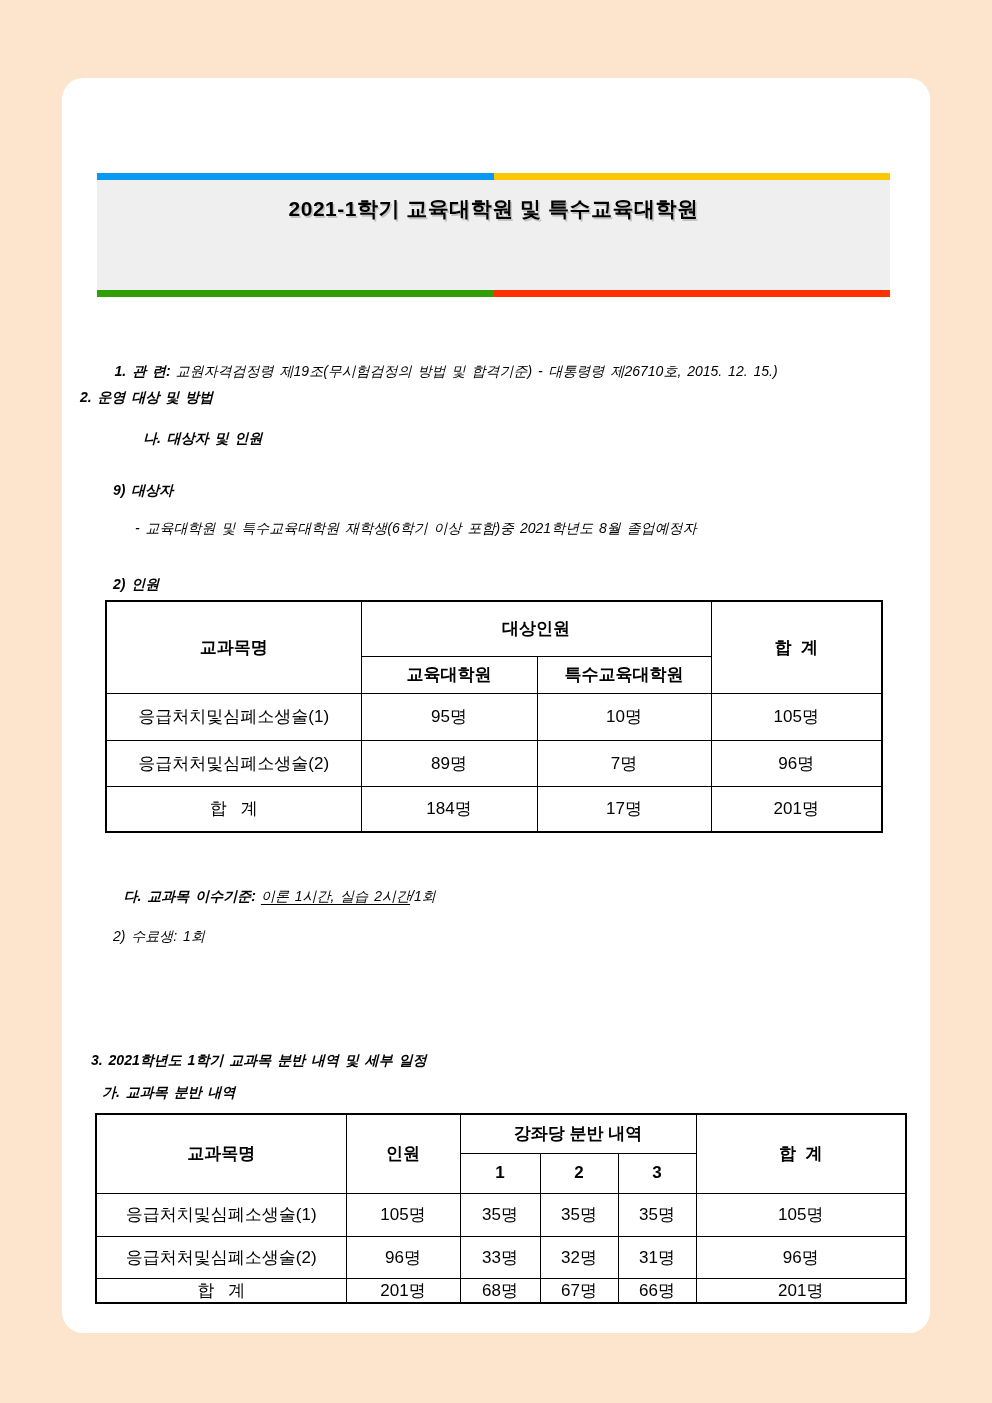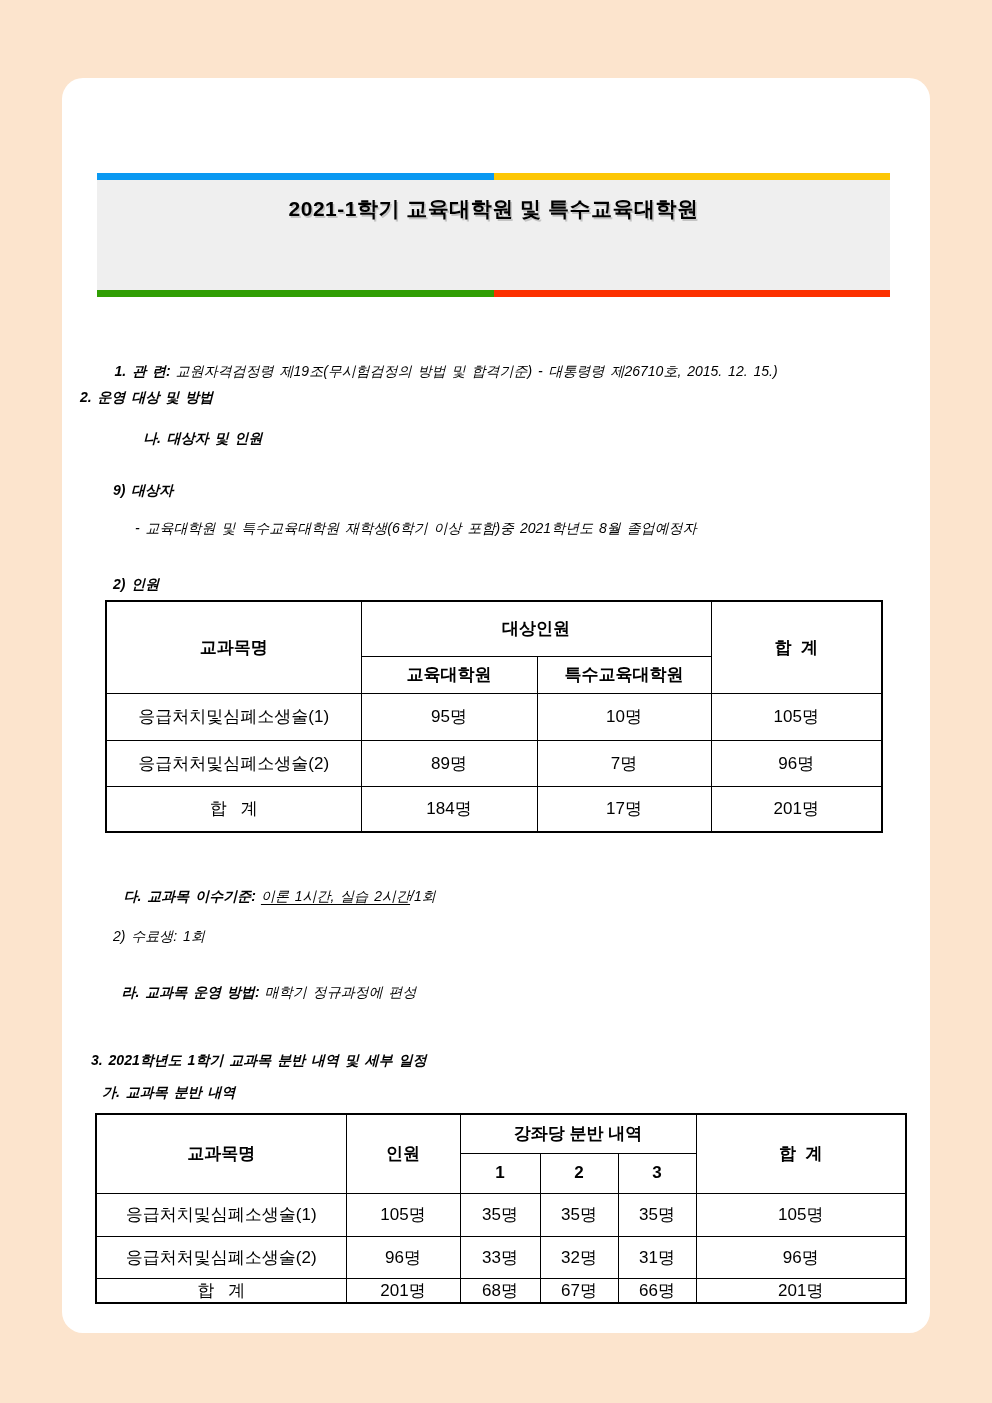--- a/index.html
+++ b/index.html
@@ -120,23 +120,20 @@
   </tbody>
     </table>
 
   <div class="line" style="left:38px;top:782px;">
     <span class="b lbl">다. 교과목 이수기준:</span><span class="u">이론 1시간, 실습 2시간</span><span>/1회</span>
   </div>
 
 
   <div class="line" style="left:51px;top:846px;">2) 수료생: 1회</div>
 
-  <div class="line" style="left:36px;top:878px;">
-    <span class="b lbl">라. 교과목 운영 방법:</span><span>매학기 정규과정에 편성</span>
-  </div>
 
 
   <div class="line b" style="left:29px;top:970px;">3. 2021학년도 1학기 교과목 분반 내역 및 세부 일정</div>
 
   <div class="line b" style="left:40px;top:1002px;">가. 교과목 분반 내역</div>
 
   <table style="left:33px;top:1035px;width:810px;">
     <colgroup>
         <col style="width:250px">
         <col style="width:114px">

